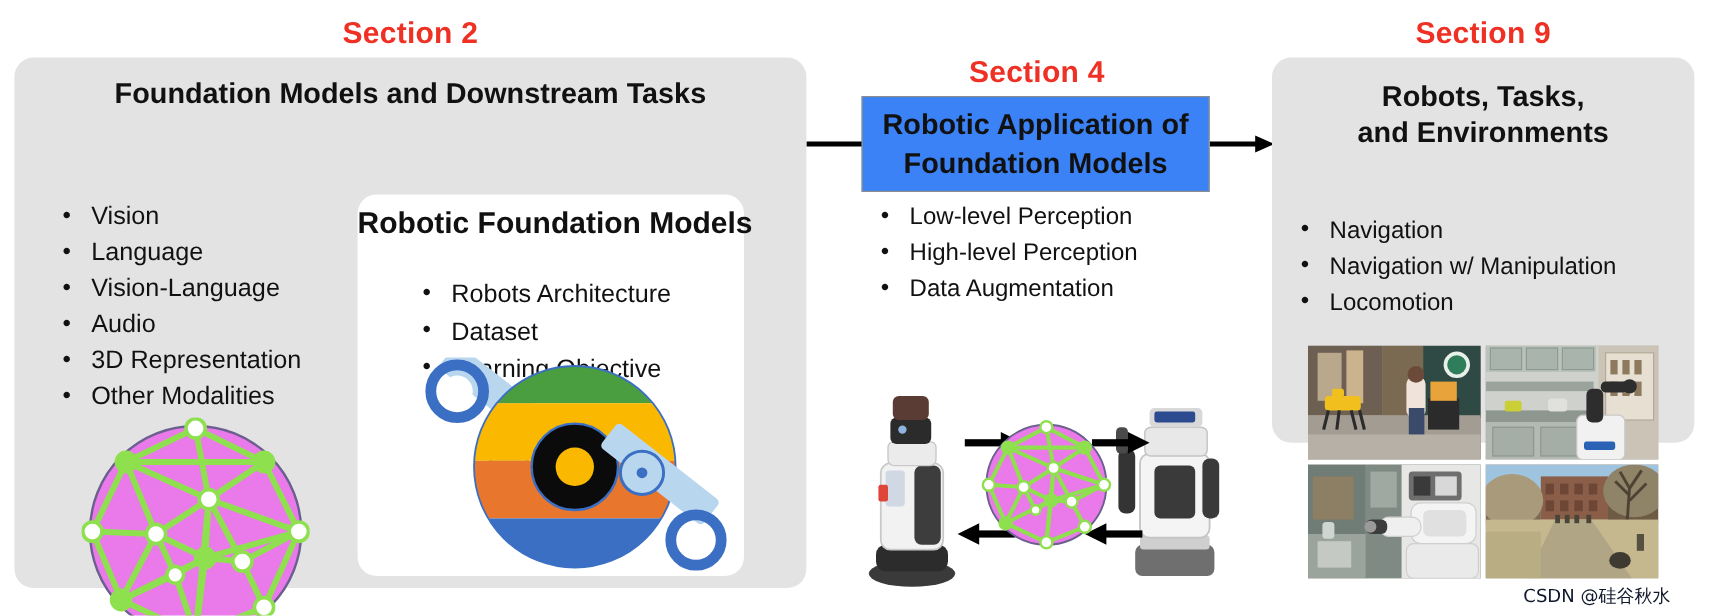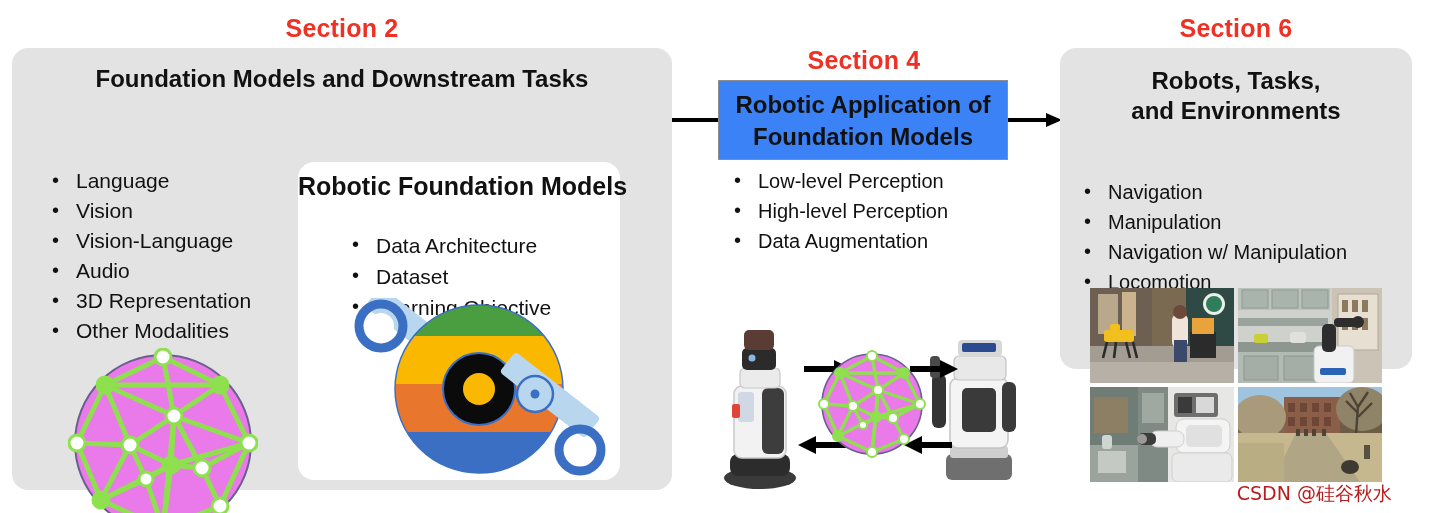--- a/index.html
+++ b/index.html
@@ -148,40 +148,40 @@
     position: relative;
     overflow: hidden;
     background: #b8b4ad;
   }
   #photo-grid .photo svg { display: block; width: 100%; height: 100%; }
 
   
   #watermark {
     position: absolute;
     right: 48px; bottom: 6px;
-    font-size: 19px;
-    color: #b91c1c;
+    font-size: 15px;
+    color: #0f172a;
     white-space: nowrap;
     font-family: "DejaVu Sans", sans-serif;
   }
 </style>
 </head>
 <body>
 
 <div class="section-label" id="sec2-label">Section 2</div>
 <div class="section-label" id="sec3-label">Section 4</div>
 <div class="section-label" id="sec4-label">Section 4</div>
-<div class="section-label" id="sec5-label">Section 6</div>
+<div class="section-label" id="sec5-label">Section 9</div>
 
 <div class="panel" id="panel-left">
   <div class="panel-title">Foundation Models and Downstream Tasks</div>
 
   <ul class="bullets" id="left-bullets">
+    <li>Vision</li>
     <li>Language</li>
-    <li>Vision</li>
     <li>Vision-Language</li>
     <li>Audio</li>
     <li>3D Representation</li>
     <li>Other Modalities</li>
   </ul>
 
   <div class="graphic" id="graph-left">
     <svg viewBox="0 0 190 190" width="190" height="190">
       <circle cx="95" cy="95" r="88" fill="#ea7aea" stroke="#6a5f8f" stroke-width="2"></circle>
       <g stroke="#8ee04e" stroke-width="5" stroke-linecap="round">
@@ -232,21 +232,21 @@
         <circle cx="152" cy="158" r="8" fill="#ffffff"></circle>
         <circle cx="95" cy="181" r="8" fill="#ffffff"></circle>
       </g>
     </svg>
   </div>
 </div>
 
 <div id="card-sec4">
   <div class="card-title">Robotic Foundation Models</div>
   <ul class="bullets" id="card-bullets">
-    <li>Data Architecture</li>
+    <li>Robots Architecture</li>
     <li>Dataset</li>
     <li>Learning Objective</li>
   </ul>
 </div>
 
 <div class="graphic" id="arm-logo">
   <svg viewBox="0 0 262 182" width="262" height="182">
     <defs>
       <clipPath id="logoClip">
           <circle cx="131" cy="91" r="84"></circle>
@@ -392,21 +392,20 @@
       </g>
     </g>
   </svg>
 </div>
 
 <div class="panel" id="panel-right">
   <div class="panel-title">Robots, Tasks,
 and Environments</div>
   <ul class="bullets" id="right-bullets">
     <li>Navigation</li>
-    <li>Manipulation</li>
     <li>Navigation w/ Manipulation</li>
     <li>Locomotion</li>
   </ul>
 </div>
 
 <div id="photo-grid">
   <div class="photo">
     <svg viewBox="0 0 144 95" preserveAspectRatio="none">
       <rect width="144" height="95" fill="#8f8478"></rect>
       <rect x="0" y="0" width="62" height="58" fill="#6d6052"></rect>

